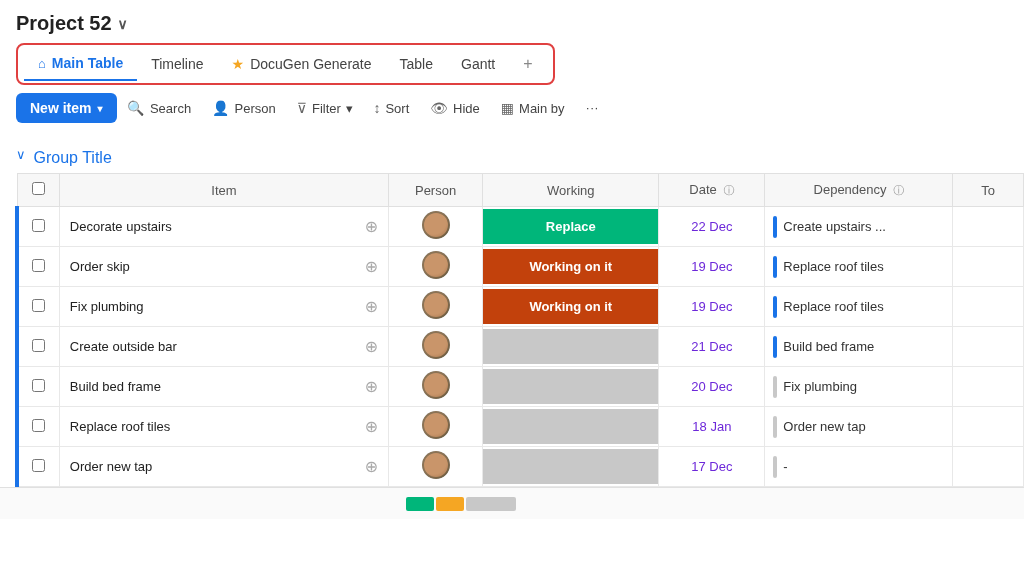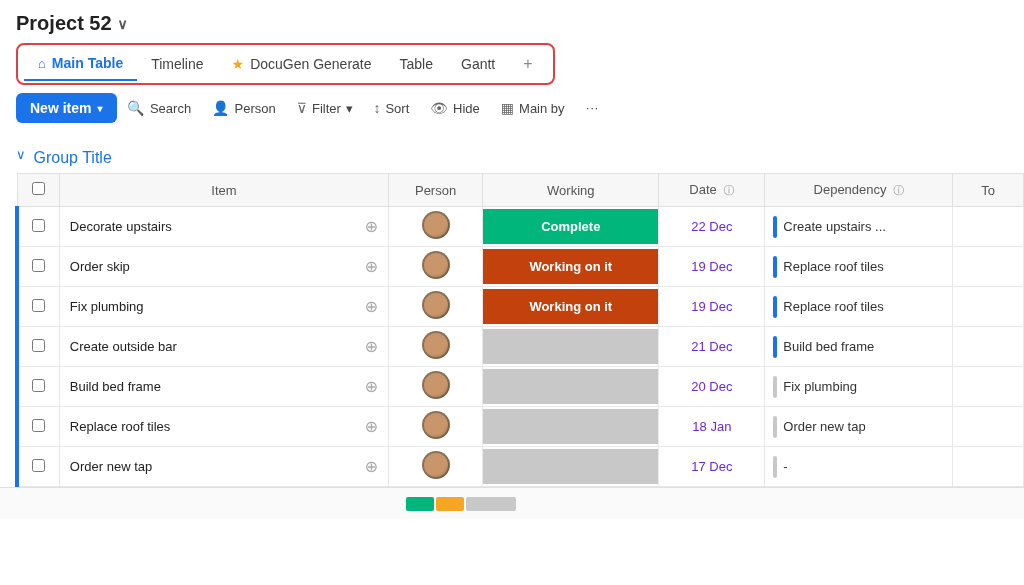--- a/index.html
+++ b/index.html
@@ -179,21 +179,21 @@
             <td>
               <div class="item-cell">
                 <span class="item-name">Decorate upstairs</span>
                 <span class="add-sub-icon">⊕</span>
               </div>
             </td>
             <td class="person-cell"><div class="avatar"><div class="avatar-inner">
                   <div class="avatar-face"></div>
                 </div></div></td>
             <td class="status-cell">
-              <span class="status-badge status-complete">Complete</span>
+              <span class="status-badge status-complete">Replace</span>
             </td>
             <td class="date-cell">22 Dec</td>
             <td>
               <div class="dep-cell">
                 <span class="dep-bar"></span>
                 <span class="dep-text">Create upstairs ...</span>
               </div>
             </td>
             <td></td>
           </tr>

